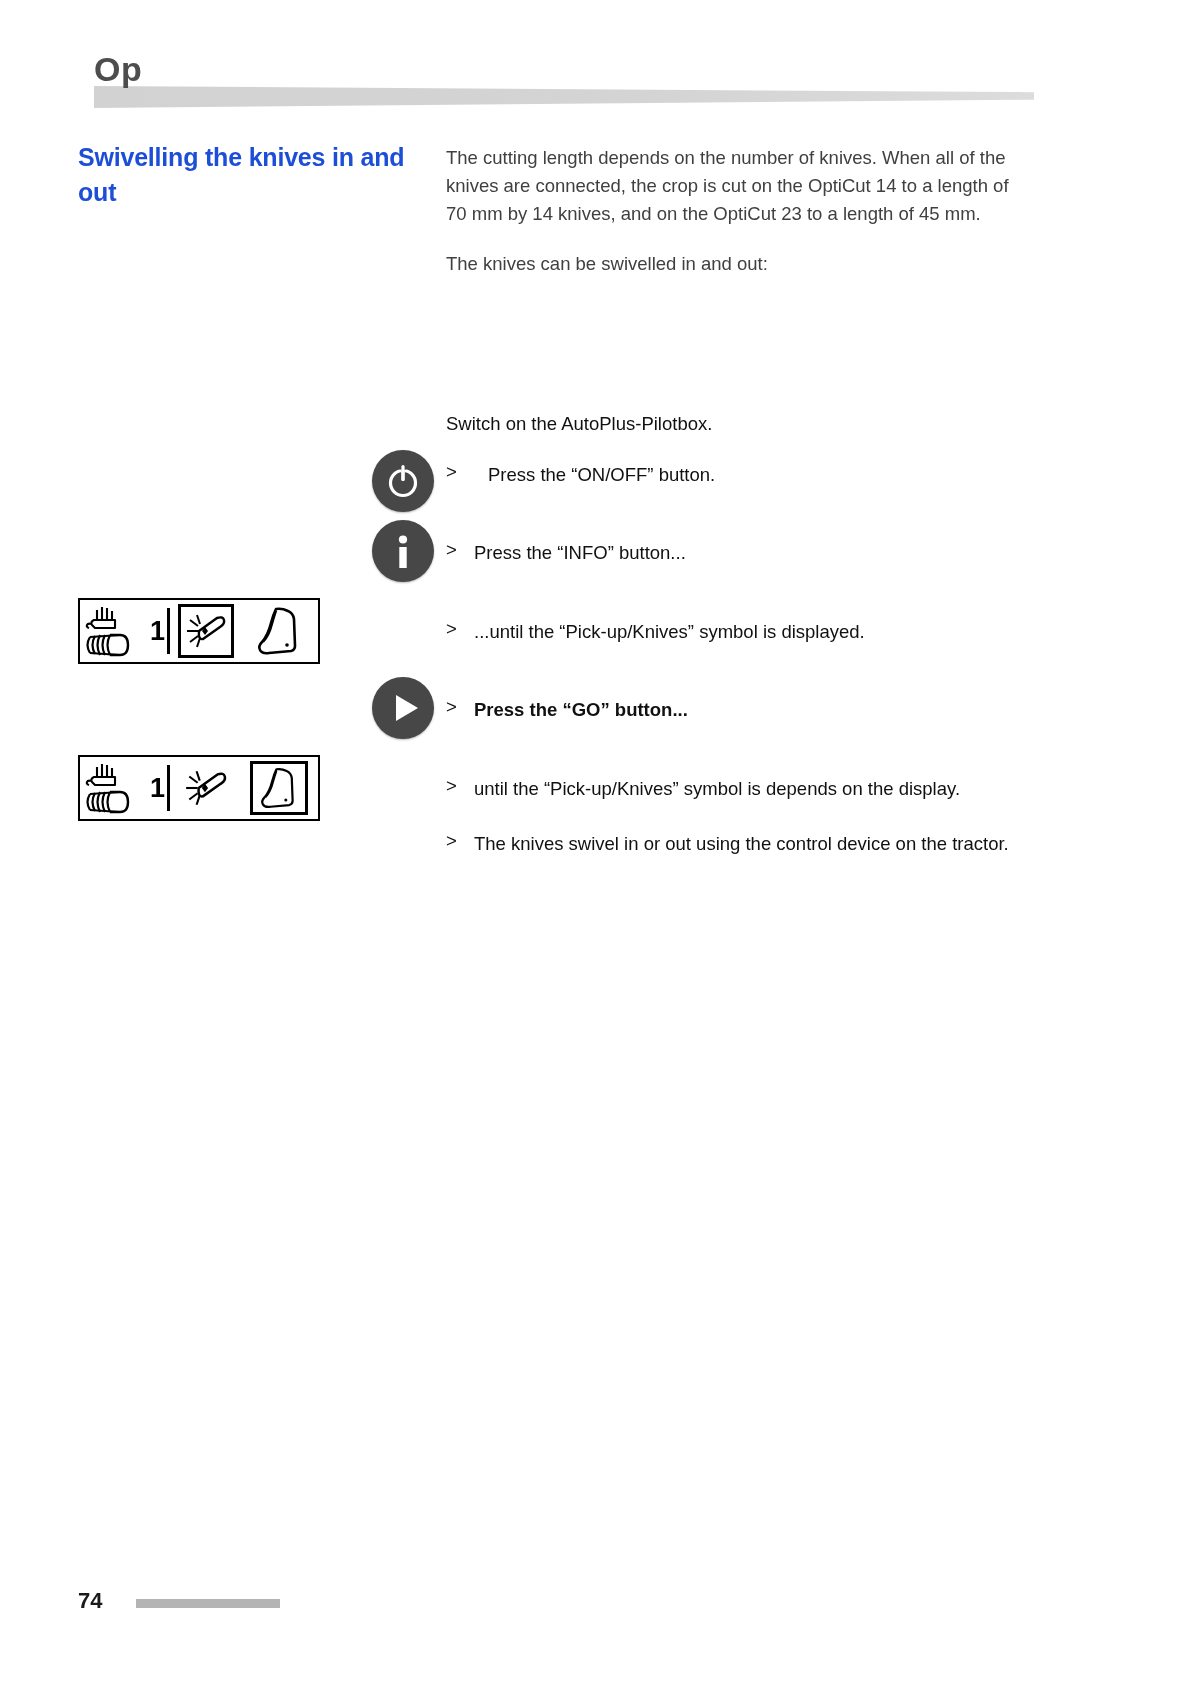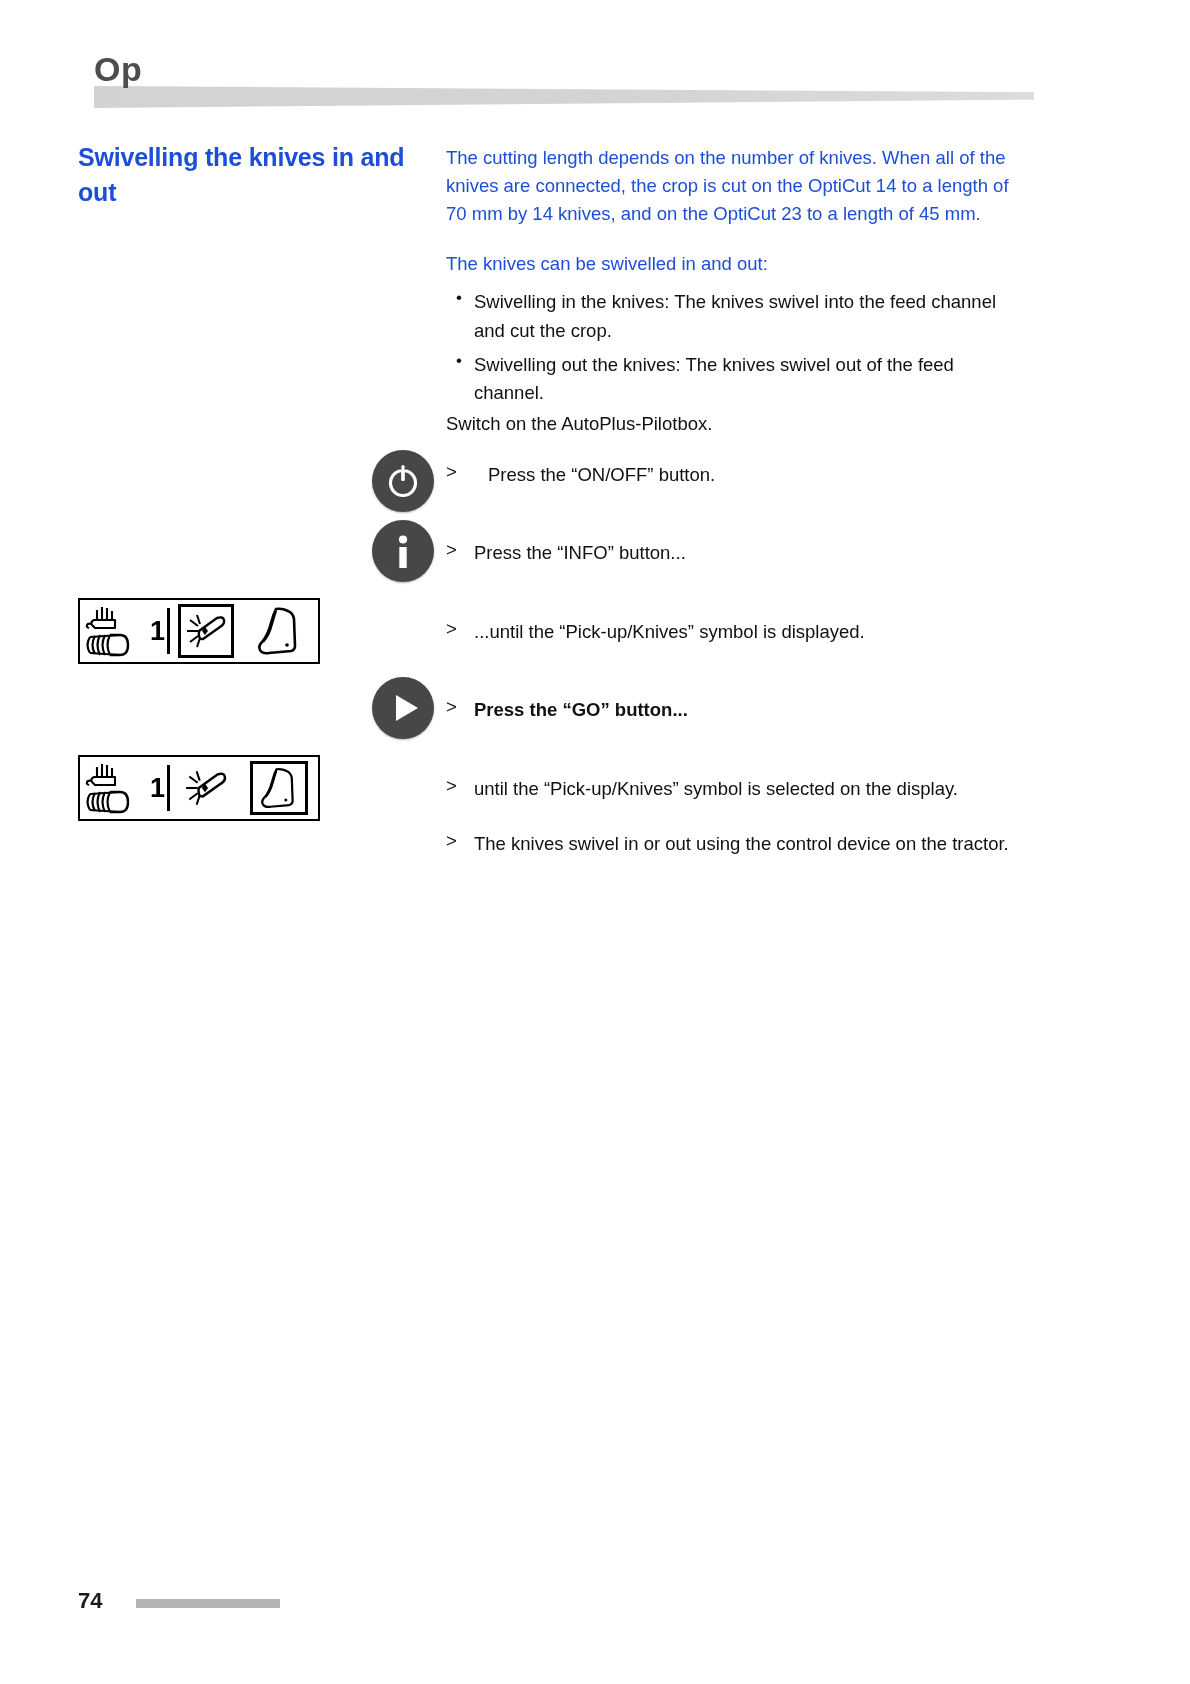--- a/index.html
+++ b/index.html
@@ -61,21 +61,21 @@
 
   .col-right {
     position: absolute;
     left: 446px;
     top: 144px;
     width: 580px;
   }
   .para {
     font-size: 18.5px;
     line-height: 1.52;
-    color: #1d4ed8;
+    color: #404040;
     margin: 0 0 22px 0;
   }
   .para.tight { margin-bottom: 10px; }
 
   ul.bullets {
     list-style: none;
     margin: 0 0 0 0;
     padding: 0 0 0 28px;
   }
   ul.bullets li {
@@ -199,24 +199,20 @@
   <div class="header-title">Op</div>
 </div>
 
 <div class="col-left">
   <div class="section-heading">Swivelling the knives in and out</div>
 </div>
 
 <div class="col-right">
   <p class="para">The cutting length depends on the number of knives. When all of the knives are connected, the crop is cut on the OptiCut 14 to a length of 70 mm by 14  knives, and on the OptiCut 23 to a length of 45 mm.</p>
   <p class="para tight">The knives can be swivelled in and out:</p>
-  <ul class="bullets">
-    <li>Swivelling in the knives: The knives swivel into the feed channel and cut the crop.</li>
-    <li>Swivelling out the knives: The knives swivel out of the feed channel.</li>
-  </ul>
 </div>
 
 <div class="steps">
 
   <div class="step-text" style="left:446px; top:410px;">Switch on the AutoPlus-Pilotbox.</div>
 
   <div class="btn-circle" style="left:372px; top:450px;">
     <svg width="62" height="62" viewBox="0 0 62 62" aria-hidden="true">
       <circle cx="31" cy="33" r="12.5" fill="none" stroke="#ffffff" stroke-width="3.2"></circle>
       <rect x="29.3" y="14" width="3.4" height="17" rx="1.5" fill="#474747"></rect>
@@ -242,21 +238,21 @@
 
   <div class="btn-circle" style="left:372px; top:677px;">
     <svg width="62" height="62" viewBox="0 0 62 62" aria-hidden="true">
       <polygon points="24,18 46,31 24,44" fill="#ffffff"></polygon>
     </svg>
   </div>
   <div class="step-arrow" style="left:446px; top:696px;">&gt;</div>
   <div class="step-text" style="left:474px; top:696px;font-weight:bold;">Press the “GO” button...</div>
 
   <div class="step-arrow" style="left:446px; top:775px;">&gt;</div>
-  <div class="step-text" style="left:474px; top:775px;">until the “Pick-up/Knives” symbol is selected on the display.</div>
+  <div class="step-text" style="left:474px; top:775px;">until the “Pick-up/Knives” symbol is depends on the display.</div>
 
   <div class="step-arrow" style="left:446px; top:830px;">&gt;</div>
   <div class="step-text" style="left:474px; top:830px;">The knives swivel in or out using the control device on the tractor.</div>
 
 </div>
 
 <div class="picto-box" style="left:78px; top:598px; width:242px; height:66px;">
 
   <div class="picto-cell" style="width:86px;">
     <svg width="72" height="56" viewBox="0 0 72 56" aria-hidden="true">

